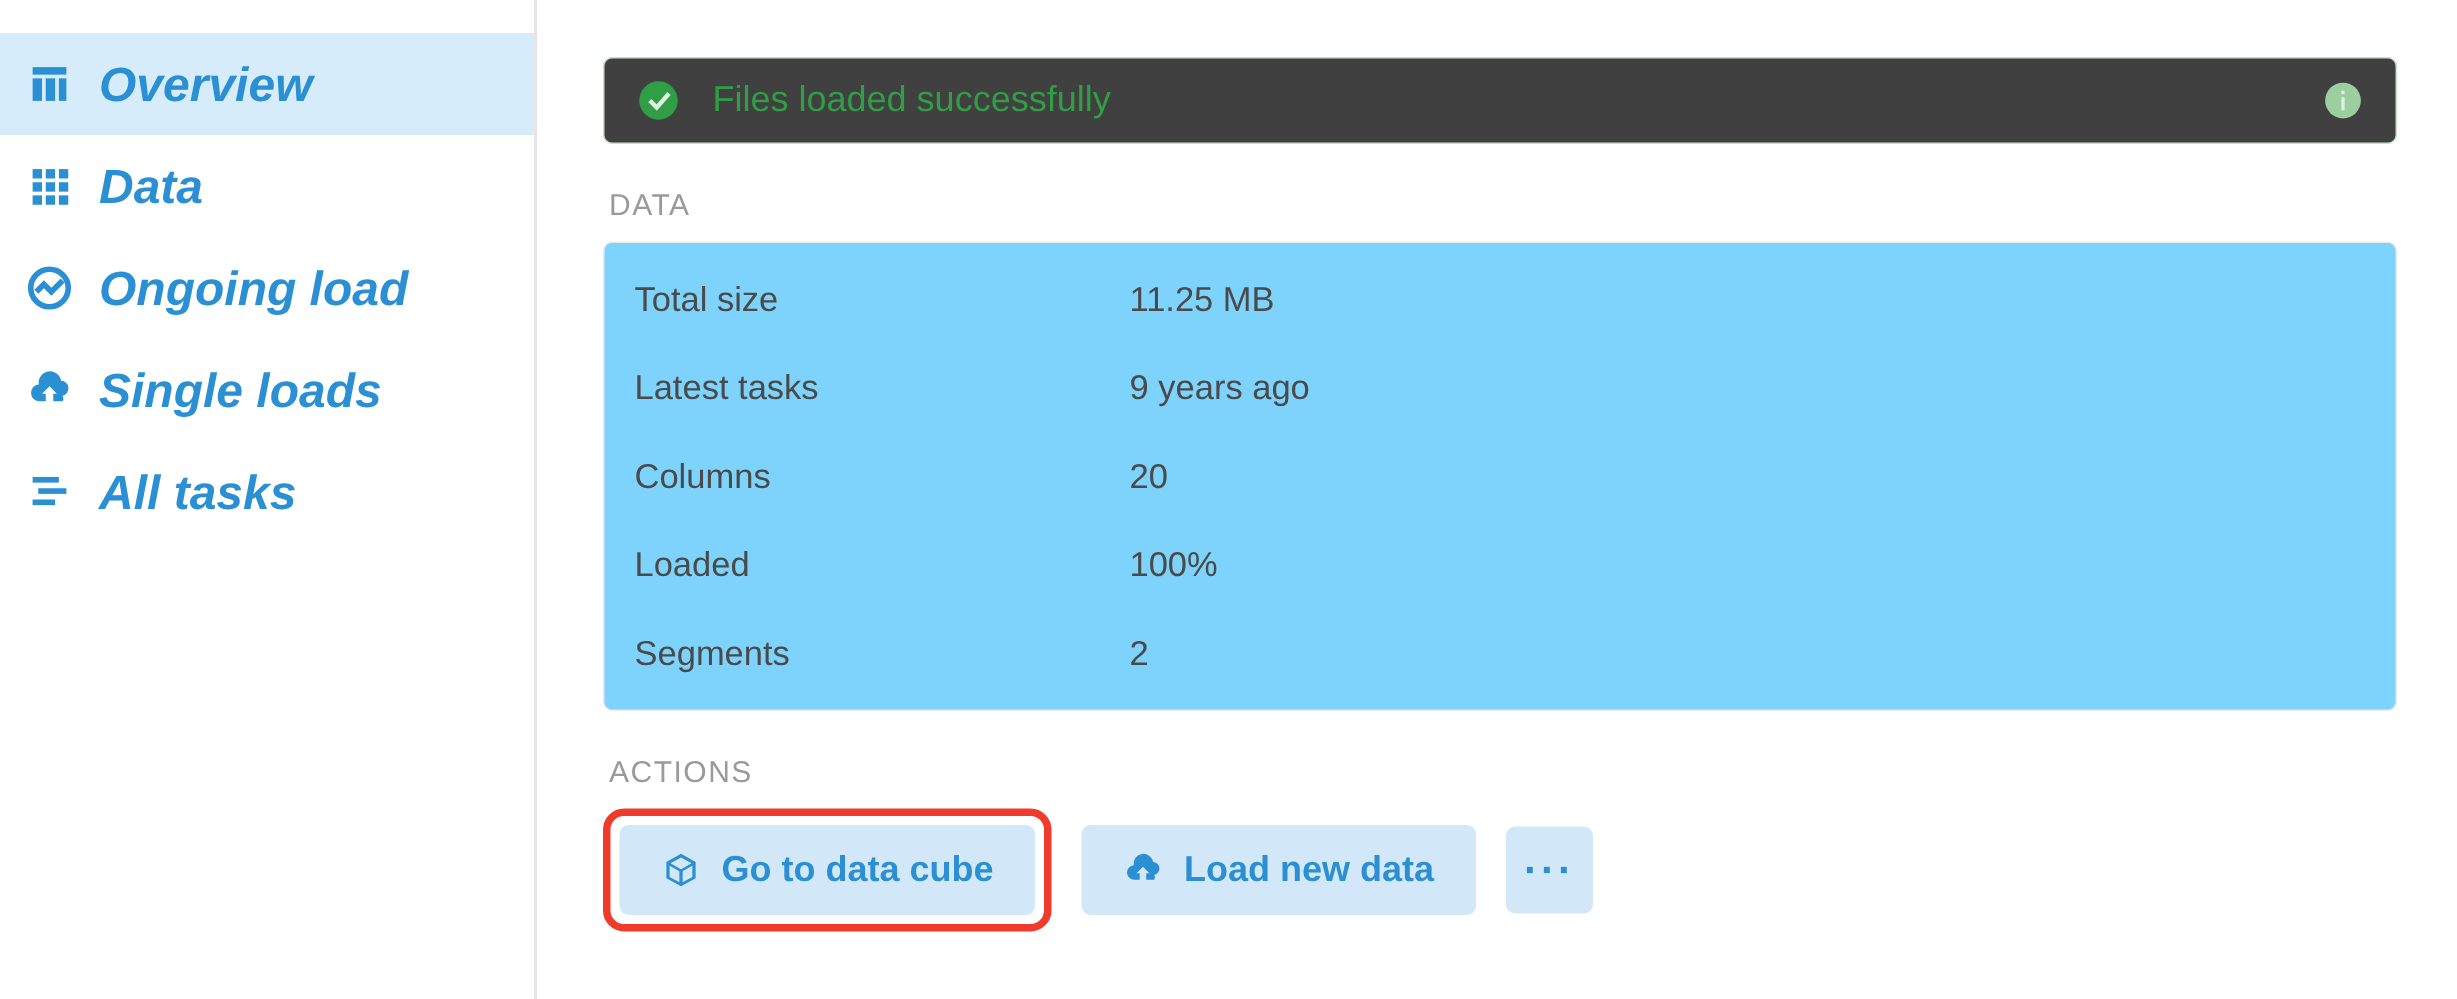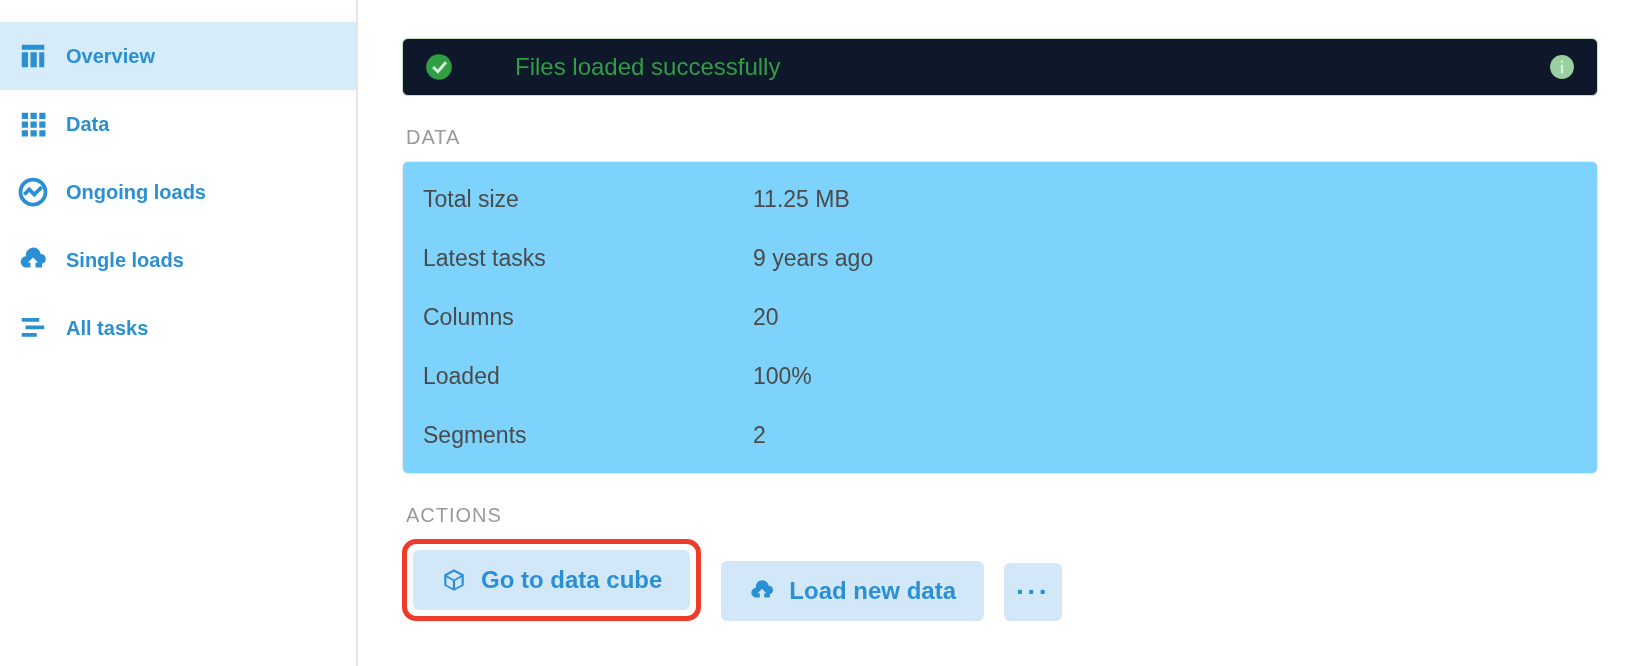--- a/index.html
+++ b/index.html
@@ -33,38 +33,37 @@
   .sidebar-icon {
     width: 30px;
     height: 30px;
     display: inline-flex;
     align-items: center;
     justify-content: center;
     margin-right: 18px;
     color: #2a8fd3;
   }
   .sidebar-icon svg { width: 30px; height: 30px; fill: currentColor; }
-  .sidebar-label { font-size: 20px; }
+  .sidebar-label { font-size: 32px; font-style: italic; }
 
   .main {
     flex: 1;
     padding: 38px 40px 0 44px;
   }
 
   .alert {
-    background: #0f172a;
+    background: #404040;
     border: 1px solid #c2e3c5;
     border-radius: 6px;
     padding: 14px 22px;
     display: flex;
     align-items: center;
     color: #2f9e44;
     font-size: 24px;
     margin-bottom: 30px;
-    gap: 40px;
   }
   .alert .check-icon {
     width: 28px; height: 28px;
     margin-right: 22px;
     display: inline-flex; align-items: center; justify-content: center;
   }
   .alert .check-icon svg { width: 28px; height: 28px; fill: #2f9e44; }
   .alert .info-icon {
     margin-left: auto;
     width: 26px; height: 26px;
@@ -89,21 +88,21 @@
   }
   .data-row {
     display: flex;
     padding: 16px 20px;
     font-size: 23px;
     color: #4a4a4a;
   }
   .data-row .k { width: 330px; }
   .data-row .v { flex: 1; }
 
-  .actions-row { display: flex; gap: 20px; align-items: flex-end; }
+  .actions-row { display: flex; gap: 20px; align-items: center; }
 
   .btn {
     background: #d2e8f8;
     color: #2a8fd3;
     border: none;
     border-radius: 6px;
     padding: 16px 28px;
     font-size: 24px;
     font-weight: 600;
     display: inline-flex;
@@ -169,21 +168,21 @@
       <span class="sidebar-label">Data</span>
     </div>
 
     <div class="sidebar-item">
       <span class="sidebar-icon">
         <svg viewBox="0 0 24 24">
             <circle cx="12" cy="12" r="10" fill="none" stroke="currentColor" stroke-width="3"></circle>
             <polyline points="5,14 9,10 13,14 19,8" fill="none" stroke="currentColor" stroke-width="3"></polyline>
           </svg>
       </span>
-      <span class="sidebar-label">Ongoing loads</span>
+      <span class="sidebar-label">Ongoing load</span>
     </div>
 
     <div class="sidebar-item">
       <span class="sidebar-icon">
         <svg viewBox="0 0 24 24">
             <path d="M19 15a4 4 0 0 0-.8-7.9A6 6 0 0 0 6.3 9 4.5 4.5 0 0 0 7 18h3v-4H8l4-4 4 4h-2v4h5a3 3 0 0 0 0-3z"></path>
           </svg>
       </span>
       <span class="sidebar-label">Single loads</span>
     </div>

